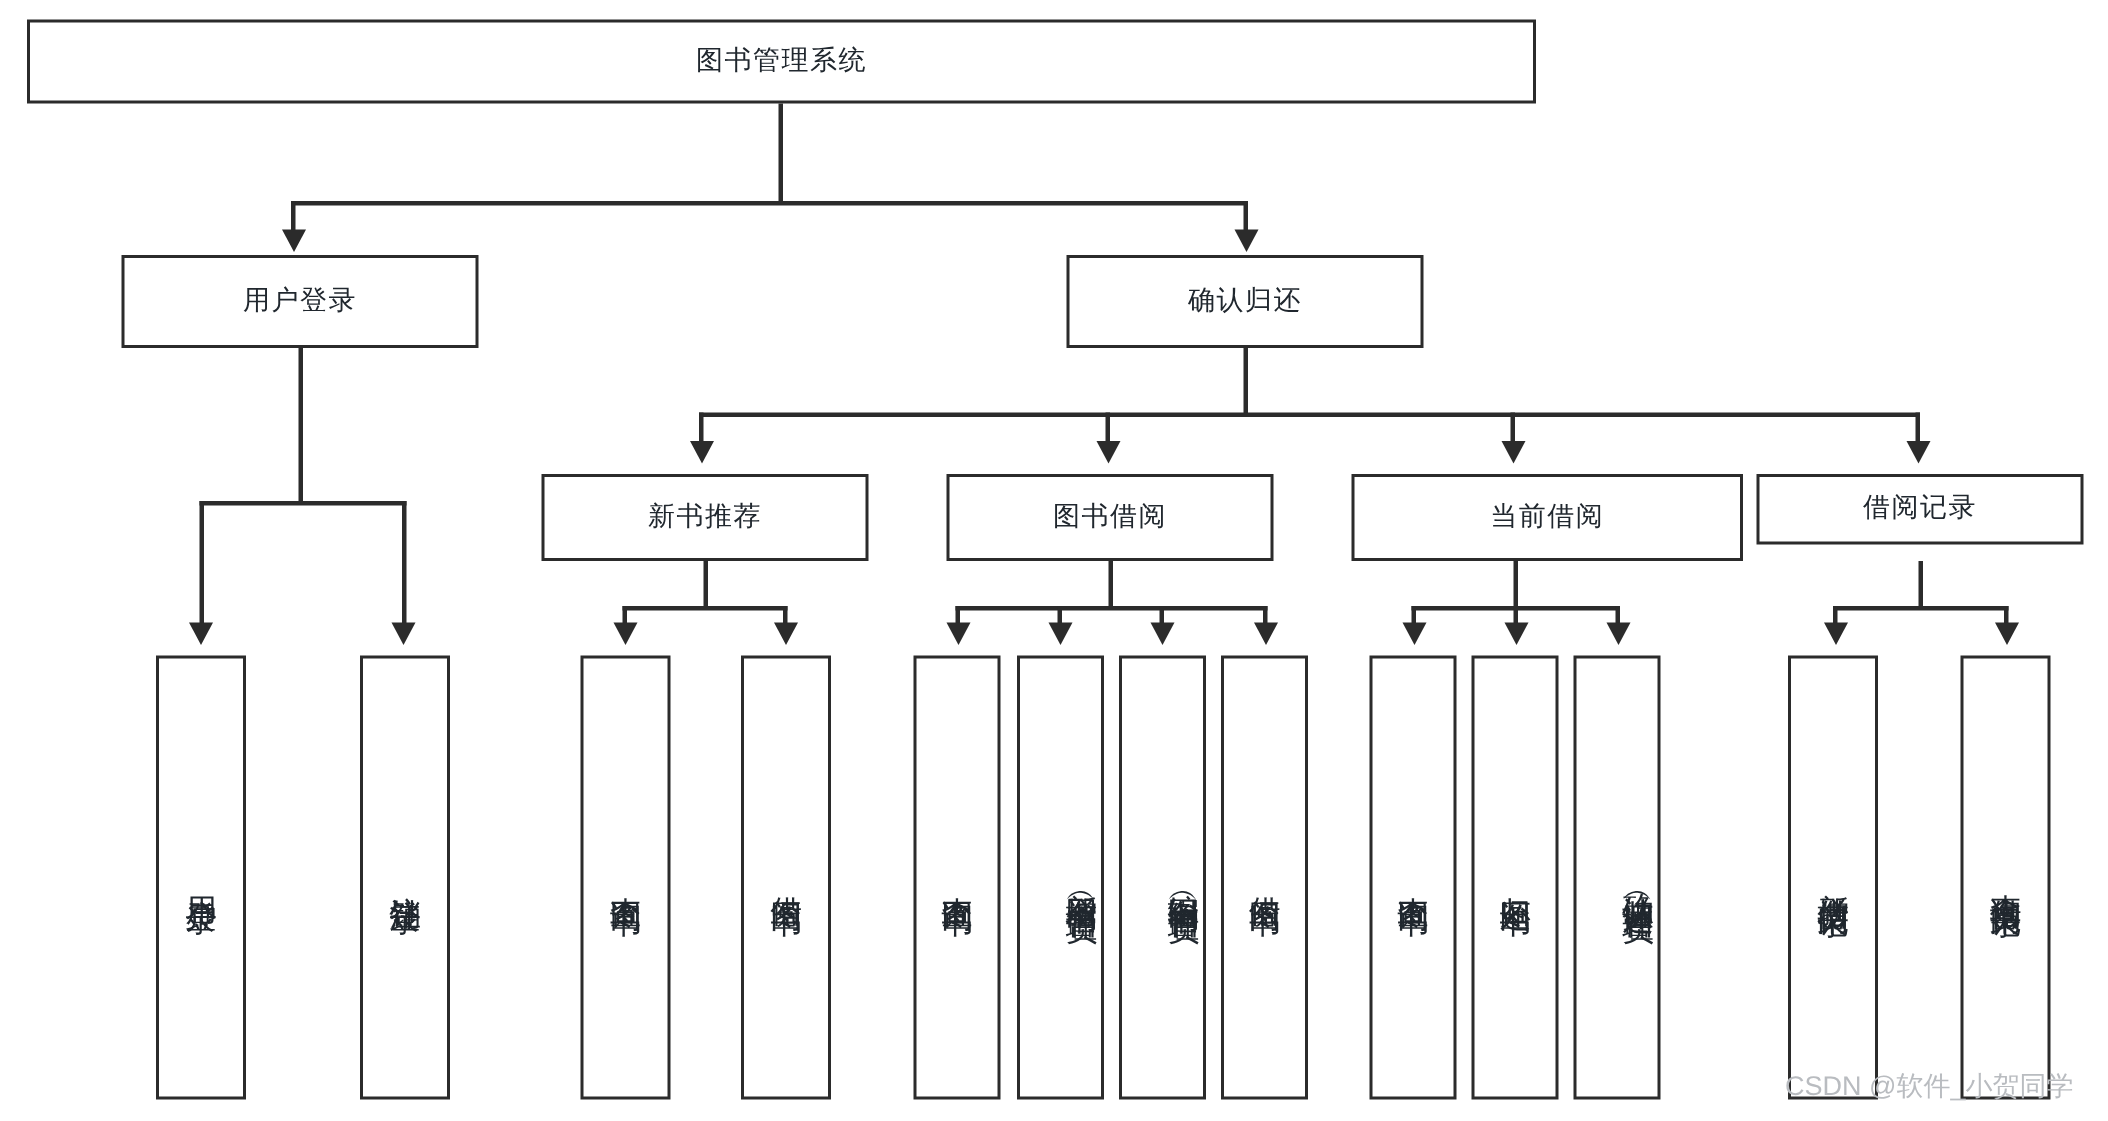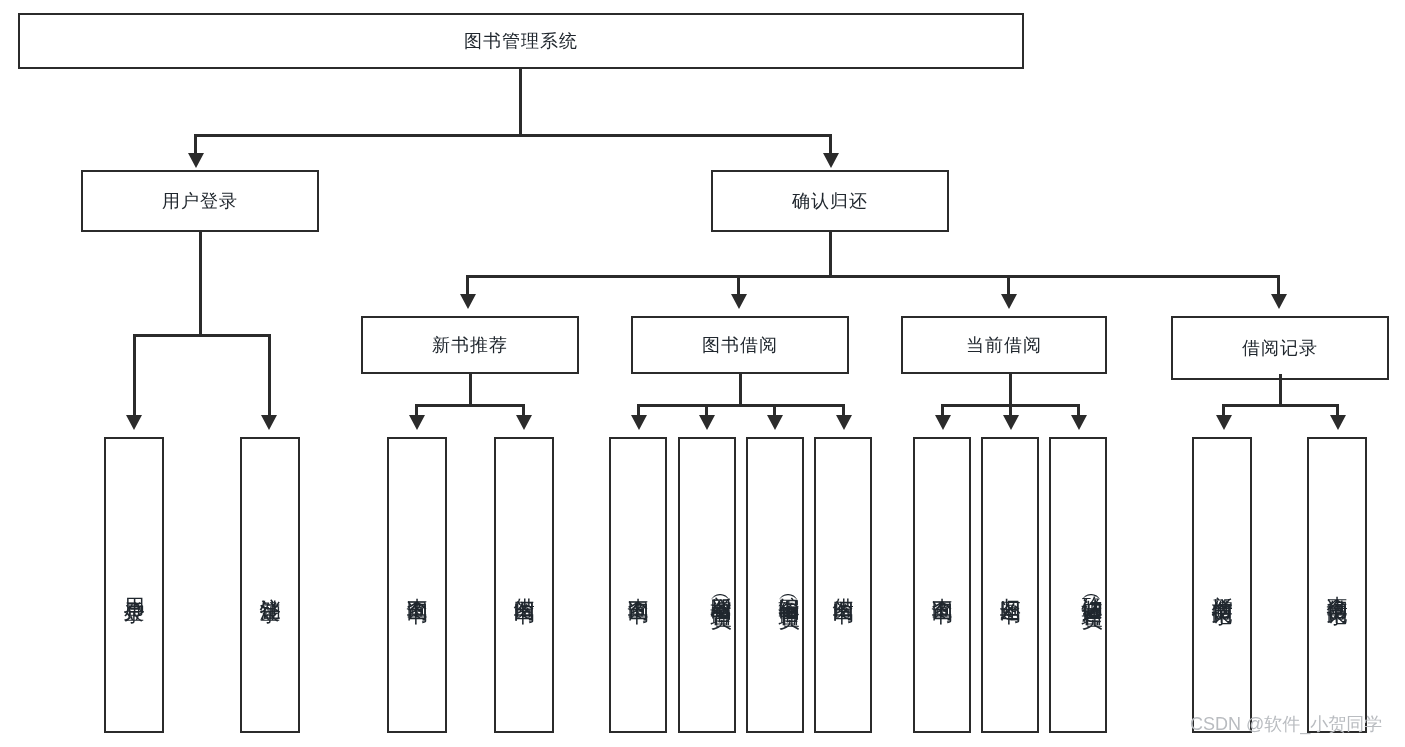--- a/index.html
+++ b/index.html
@@ -124,24 +124,24 @@
 
   <div class="ln v" style="left:1277px;top:275px;width:3px;height:22px;"></div>
   <div class="arw" style="left:1271px;top:294px;"></div>
 
   <div class="node horiz" style="left:361px;top:316px;width:218px;height:58px;">
     <span class="lbl">新书推荐</span>
   </div>
   <div class="node horiz" style="left:631px;top:316px;width:218px;height:58px;">
     <span class="lbl">图书借阅</span>
   </div>
-  <div class="node horiz" style="left:901px;top:316px;width:206px;height:58px;">
+  <div class="node horiz" style="left:901px;top:316px;width:261px;height:58px;">
     <span class="lbl">当前借阅</span>
   </div>
-  <div class="node horiz" style="left:1171px;top:316px;width:218px;height:64px;">
+  <div class="node horiz" style="left:1171px;top:316px;width:218px;height:47px;">
     <span class="lbl">借阅记录</span>
   </div>
 
   <div class="ln v" style="left:469px;top:374px;width:3px;height:32px;"></div>
   <div class="ln h" style="left:415px;top:404px;width:110px;height:3px;"></div>
   <div class="ln v" style="left:415px;top:404px;width:3px;height:14px;"></div>
   <div class="arw" style="left:409px;top:415px;"></div>
   <div class="ln v" style="left:522px;top:404px;width:3px;height:14px;"></div>
   <div class="arw" style="left:516px;top:415px;"></div>
 

